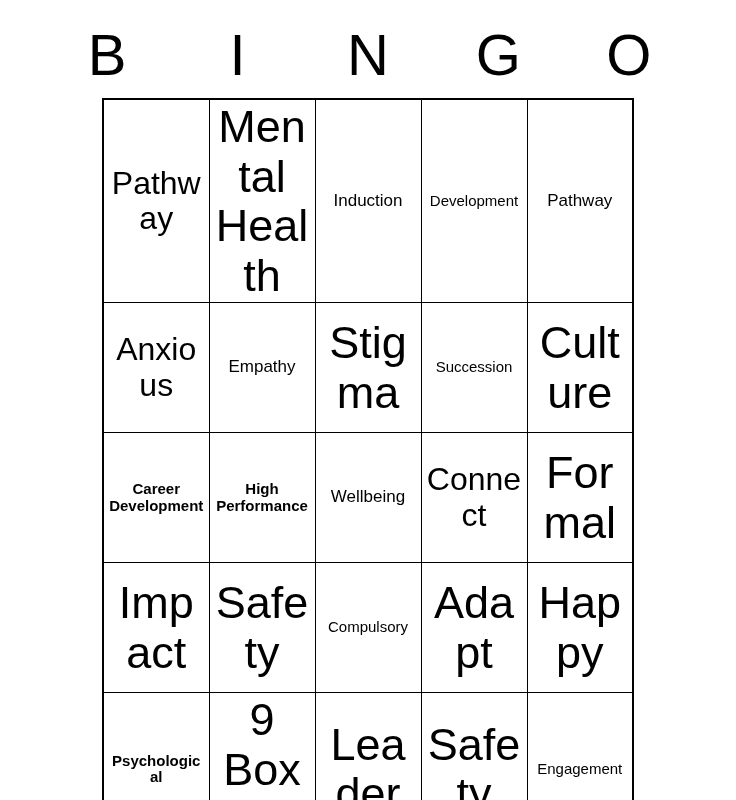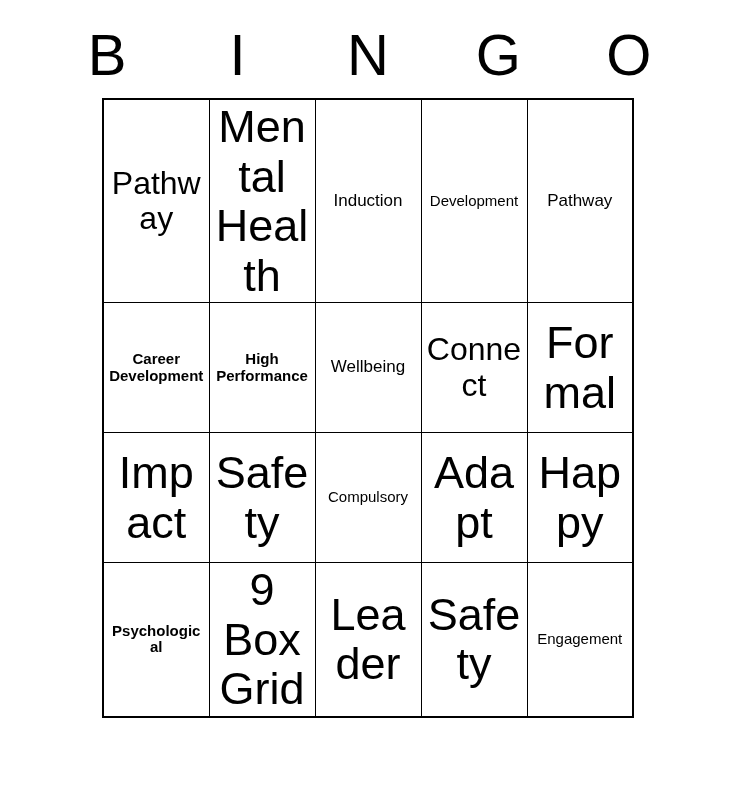--- a/index.html
+++ b/index.html
@@ -91,20 +91,37 @@
           </td>
         <td>
             <span class="cell-text fs-sm">Development</span>
           </td>
         <td>
             <span class="cell-text fs-md">Pathway</span>
           </td>
       </tr>
       <tr>
         <td>
+            <span class="cell-text fs-lg">Anxious</span>
+          </td>
+        <td>
+            <span class="cell-text fs-md">Empathy</span>
+          </td>
+        <td>
+            <span class="cell-text fs-xl">Stigma</span>
+          </td>
+        <td>
+            <span class="cell-text fs-sm">Succession</span>
+          </td>
+        <td>
+            <span class="cell-text fs-xl">Culture</span>
+          </td>
+      </tr>
+      <tr>
+        <td>
             <span class="cell-text fs-xs">Career Development</span>
           </td>
         <td>
             <span class="cell-text fs-xs">High Performance</span>
           </td>
         <td>
             <span class="cell-text fs-md">Wellbeing</span>
           </td>
         <td>
             <span class="cell-text fs-lg">Connect</span>

